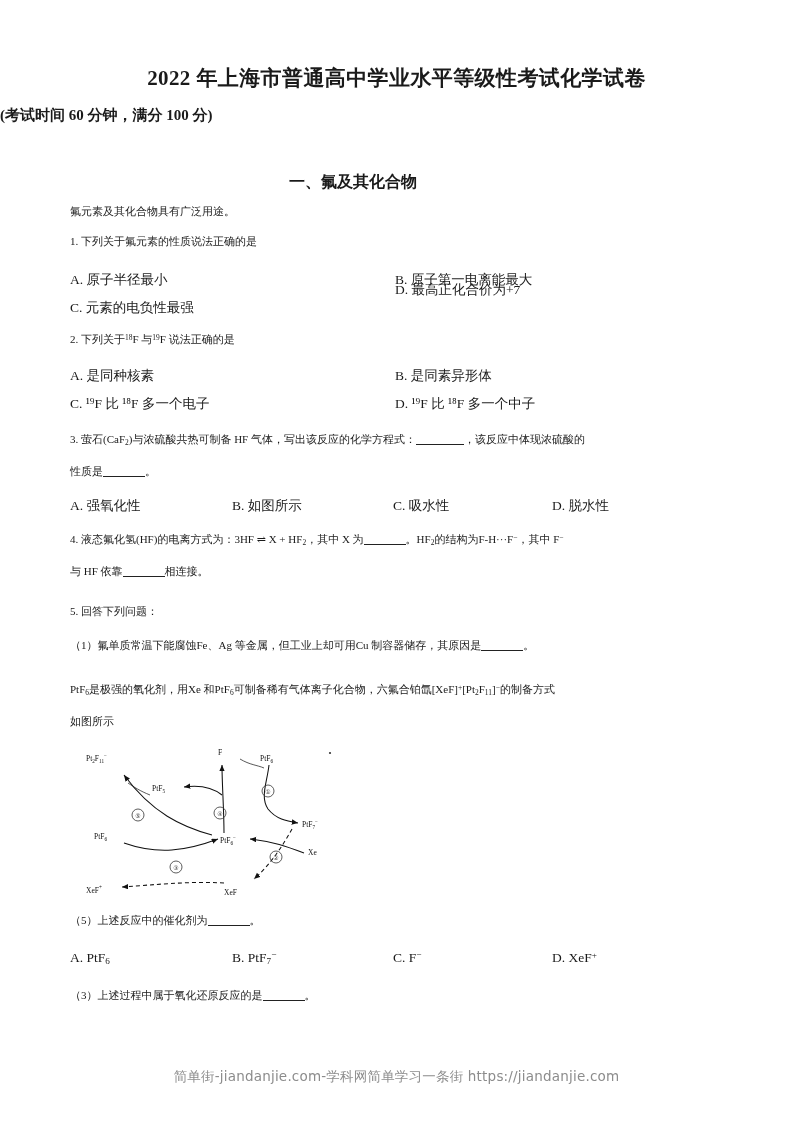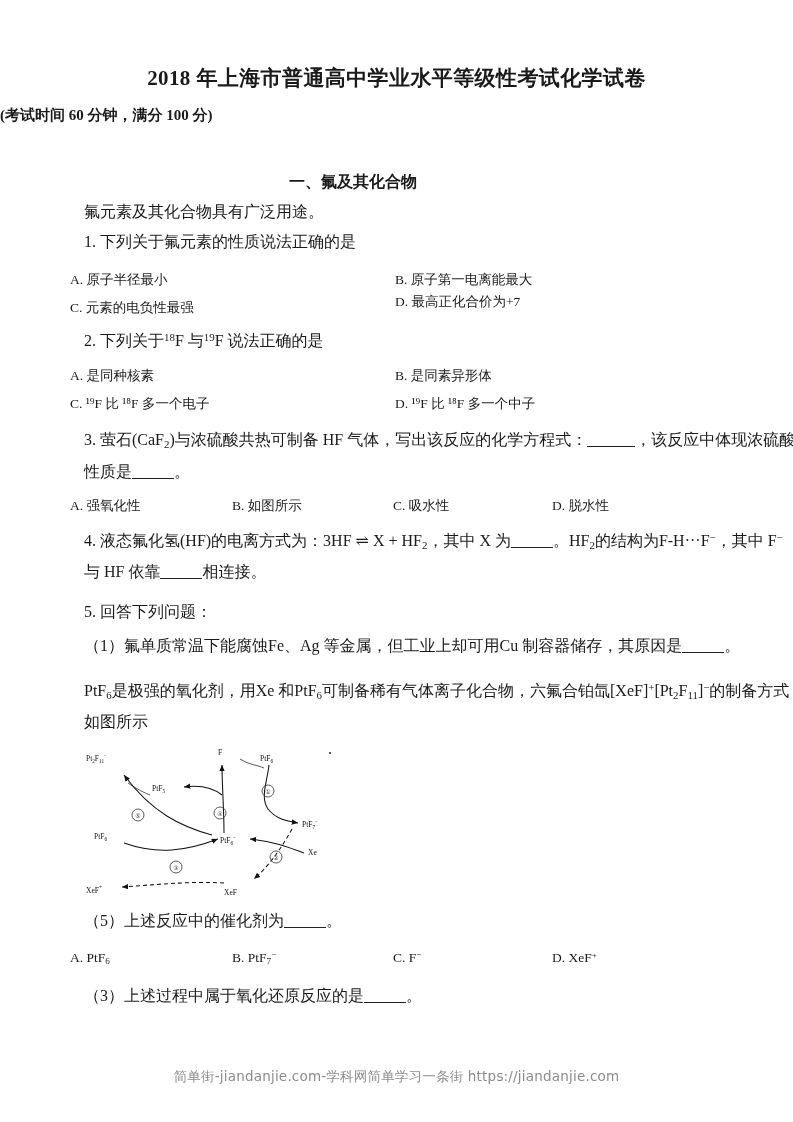--- a/index.html
+++ b/index.html
@@ -50,22 +50,22 @@
   .section-heading {
     position: absolute;
     left: 0; top: 172px;
     width: 706px;
     text-align: center;
     font-size: 16px;
     font-weight: bold;
   }
   .body-text {
     position: absolute;
-    left: 84px;
-    font-size: 16px;
+    left: 70px;
+    font-size: 11px;
     line-height: 19px;
     white-space: nowrap;
   }
   .opt {
     position: absolute;
     font-size: 13.5px;
     line-height: 19px;
     white-space: nowrap;
   }
   .col-a { left: 70px; }
@@ -115,21 +115,21 @@
     letter-spacing: 0.2px;
   }
   .dia-label { font-size: 7.5px; fill: #111; font-family: "Liberation Serif", serif; }
   .dia-num { font-size: 6px; fill: #333; font-family: "Liberation Serif", serif; }
 </style>
 </head>
 <body>
 
 <div class="page">
 
-  <div class="doc-title">2018 年上海市普通高中学业水平等级性考试化学试卷</div>
+  <div class="doc-title">2022 年上海市普通高中学业水平等级性考试化学试卷</div>
   <div class="doc-subtitle">(考试时间 60 分钟，满分 100 分)</div>
   <div class="section-heading">一、氟及其化合物</div>
 
   <div class="body-text" style="top:202px;">氟元素及其化合物具有广泛用途。</div>
 
   <div class="body-text" style="top:232px;">
     <span>1.</span>
     <span>下列关于氟元素的性质说法正确的是</span>
   </div>
   <div class="opt col-a" style="top:270px;">
@@ -137,21 +137,21 @@
     <span>原子半径最小</span>
   </div>
   <div class="opt col-b" style="top:270px;">
     <span>B.</span>
     <span>原子第一电离能最大</span>
   </div>
   <div class="opt col-a" style="top:298px;">
     <span>C.</span>
     <span>元素的电负性最强</span>
   </div>
-  <div class="opt col-b" style="top:292px;">
+  <div class="opt col-b" style="top:280px;">
     <span>D.</span>
     <span>最高正化合价为+7</span>
   </div>
 
   <div class="body-text" style="top:328px;">
     <span>2.</span>
     <span>下列关于</span><sup>18</sup><span>F</span>
     <span>与</span><sup>19</sup><span>F</span>
     <span>说法正确的是</span>
   </div>

